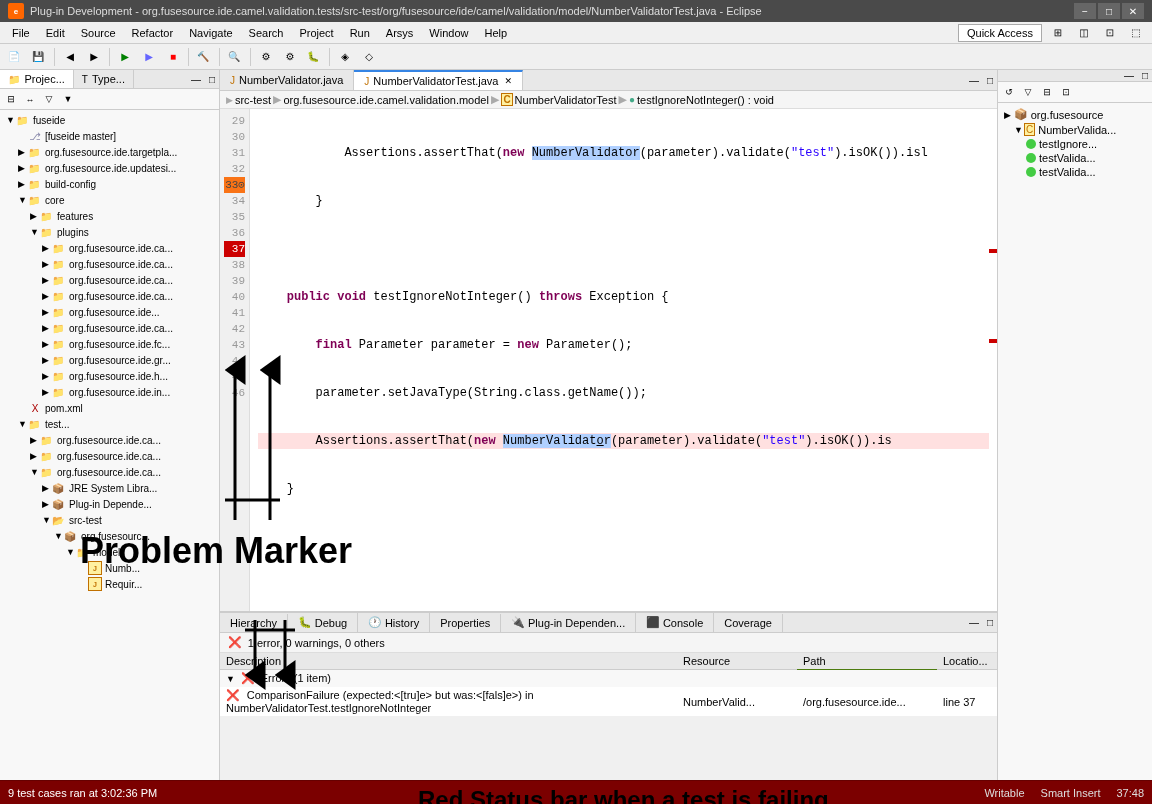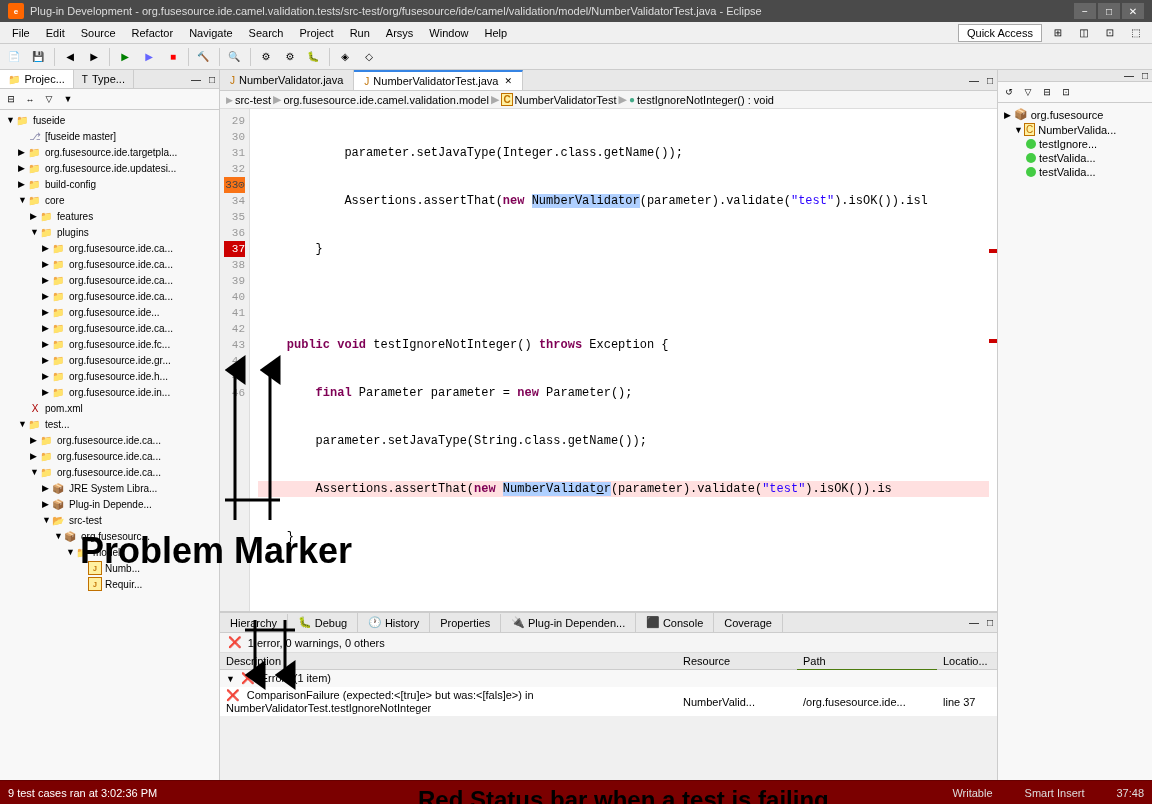--- a/index.html
+++ b/index.html
@@ -377,21 +377,20 @@
           <div class="line-num">39</div>
           <div class="line-num">40</div>
           <div class="line-num">41</div>
           <div class="line-num">42</div>
           <div class="line-num">43</div>
           <div class="line-num">44</div>
           <div class="line-num">45</div>
           <div class="line-num">46</div>
         </div>
         <div id="code-content" style="flex:1;padding:4px 8px;overflow:auto;font-size:12px;line-height:16px;white-space:pre;">
-          <div class="code-line">            parameter.<span style="color:#000;">setJavaType</span>(Integer.<span style="color:#000;">class</span>.<span style="color:#000;">getName</span>());</div>
           <div class="code-line">            Assertions.<span style="color:#000;">assertThat</span>(<span style="color:#7f0055;font-weight:bold;">new</span> <span style="background:#b0d0ff;">NumberValidator</span>(parameter).<span style="color:#000;">validate</span>(<span style="color:#2a00ff;">"test"</span>).<span style="color:#000;">isOK</span>()).<span style="color:#000;">isl</span></div>
           <div class="code-line">        }</div>
           <div class="code-line"> </div>
           <div class="code-line">    <span style="color:#7f0055;font-weight:bold;">public</span> <span style="color:#7f0055;font-weight:bold;">void</span> testIgnoreNotInteger() <span style="color:#7f0055;font-weight:bold;">throws</span> Exception {</div>
           <div class="code-line">        <span style="color:#7f0055;font-weight:bold;">final</span> Parameter parameter = <span style="color:#7f0055;font-weight:bold;">new</span> Parameter();</div>
           <div class="code-line">        parameter.<span style="color:#000;">setJavaType</span>(String.<span style="color:#000;">class</span>.<span style="color:#000;">getName</span>());</div>
           <div class="code-line" style="background:#ffe0e0;">        Assertions.<span style="color:#000;">assertThat</span>(<span style="color:#7f0055;font-weight:bold;">new</span> <span style="background:#b0d0ff;">NumberValidat</span><span style="background:#b0d0ff;text-decoration:underline;">o</span><span style="background:#b0d0ff;">r</span>(parameter).<span style="color:#000;">validate</span>(<span style="color:#2a00ff;">"test"</span>).<span style="color:#000;">isOK</span>()).<span style="color:#000;">is</span></div>
           <div class="code-line">    }</div>
           
           
@@ -535,18 +534,18 @@
   </div>
 
   <div id="red-status-annotation" style="position:absolute;left:418px;top:716px;font-size:24px;font-weight:bold;color:black;z-index:100;pointer-events:none;width:680px;">
     <span>Red Status bar when a test is failing</span>
   </div>
 
 </div>
 
 <div id="status-bar" style="height:24px;background:#7b0000;color:white;display:flex;align-items:center;padding:0 8px;font-size:11px;border-top:1px solid #600;">
   <span style="flex:1;">9 test cases ran at 3:02:36 PM</span>
-  <div style="display:flex;gap:32px;color:#ddd;">
+  <div style="display:flex;gap:16px;color:#ddd;">
     <span>Writable</span>
     <span>Smart Insert</span>
     <span>37:48</span>
   </div>
 </div>
 
 </body></html>

